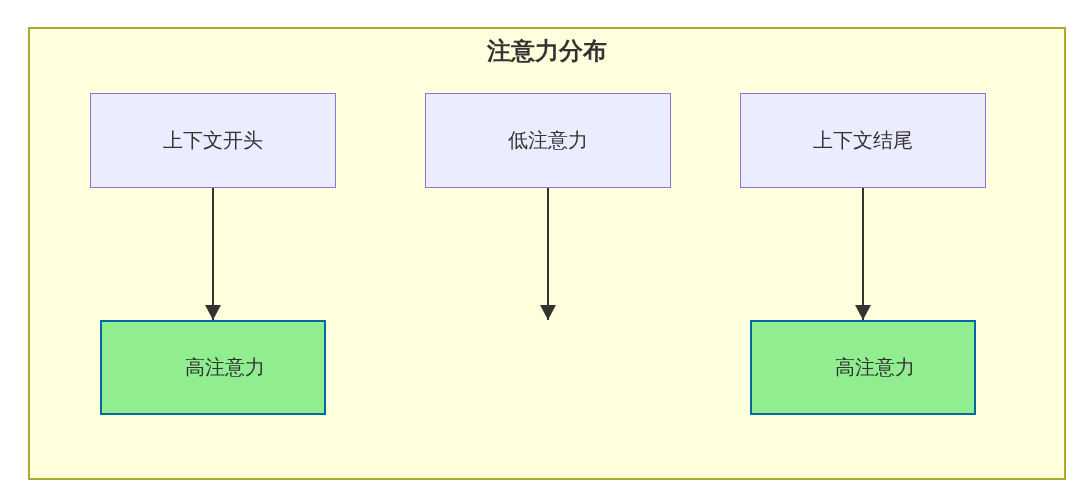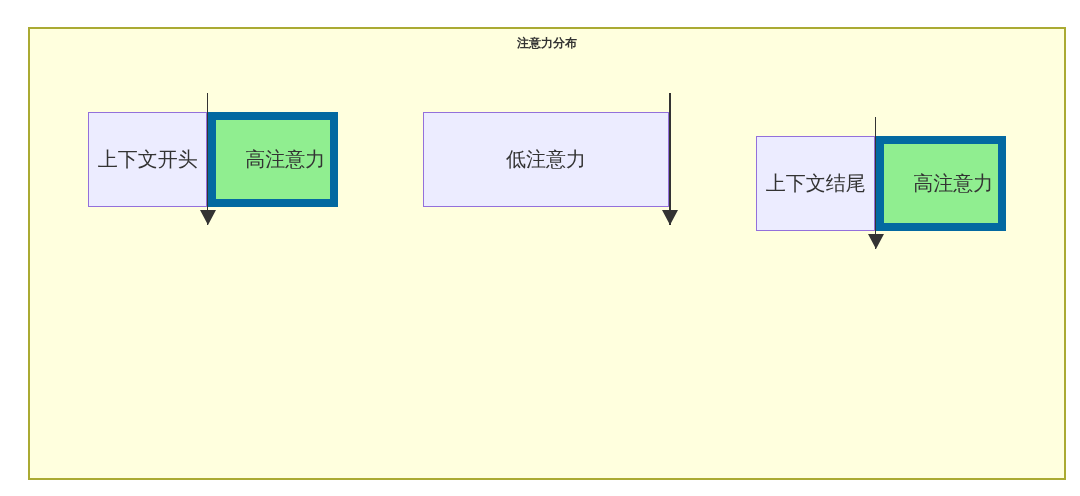--- a/index.html
+++ b/index.html
@@ -23,35 +23,35 @@
     height: 449px;
     background: #ffffde;
     border: 2px solid #aaaa33;
   }
   .subgraph-title {
     position: absolute;
     top: 6px;
     left: 0;
     width: 100%;
     text-align: center;
-    font-size: 12px;
+    font-size: 24px;
     font-weight: 700;
     color: #333333;
   }
   .column {
     position: absolute;
     top: 93px;
     width: 250px;
     display: flex;
-    flex-direction: row;
+    flex-direction: column;
     align-items: center;
   }
   .col-1 { left:  88px; }
   .col-2 { left: 423px; }
-  .col-3 { left: 756px; margin-top: 24px; }
+  .col-3 { left: 738px; }
   .node {
     box-sizing: border-box;
     display: flex;
     align-items: center;
     justify-content: center;
     font-size: 20px;
     color: #333333;
     text-align: center;
   }
   .source-node {
@@ -73,21 +73,21 @@
     transform: translateX(-50%);
     width: 0;
     height: 0;
     border-left: 8px solid transparent;
     border-right: 8px solid transparent;
     border-top: 15px solid #333333;
   }
   .target-node {
     width: 226px;
     height: 95px;
-    border: 8px solid #0369a1;
+    border: 2px solid #0369a1;
     font-weight: 400;
     padding-left: 24px;
   }
   .target-high { background: #90ee90; }
   .target-low  { background: #fa8c8c; }
 </style>
 </head>
 <body>
 
 <div class="canvas">

